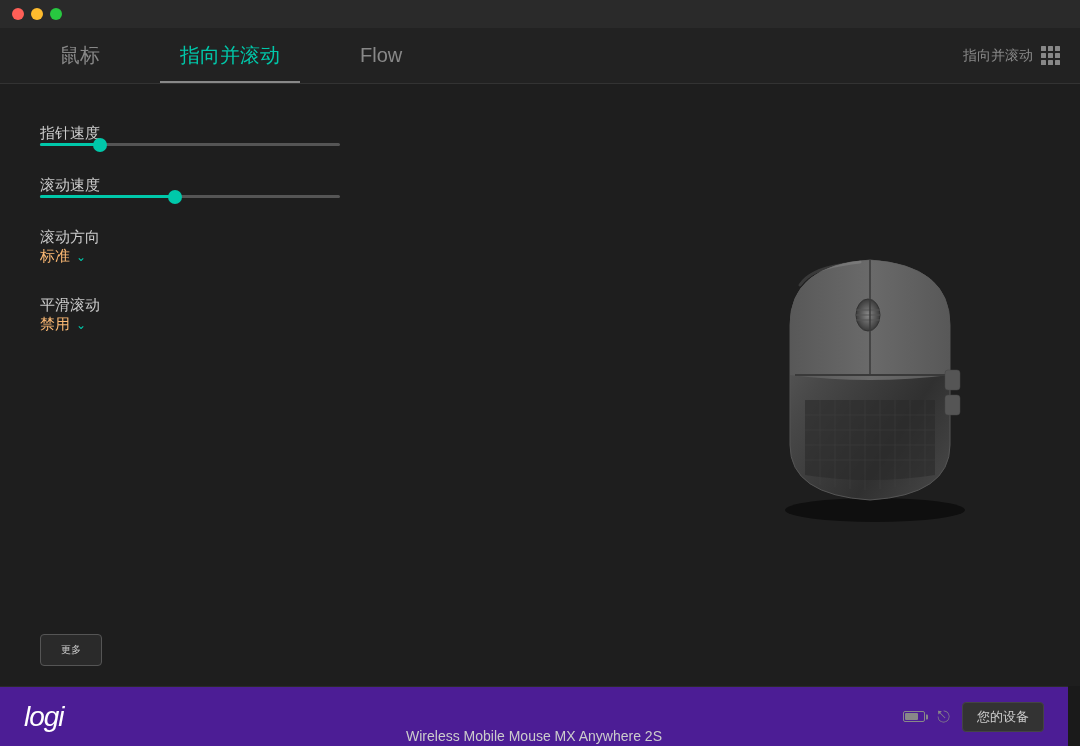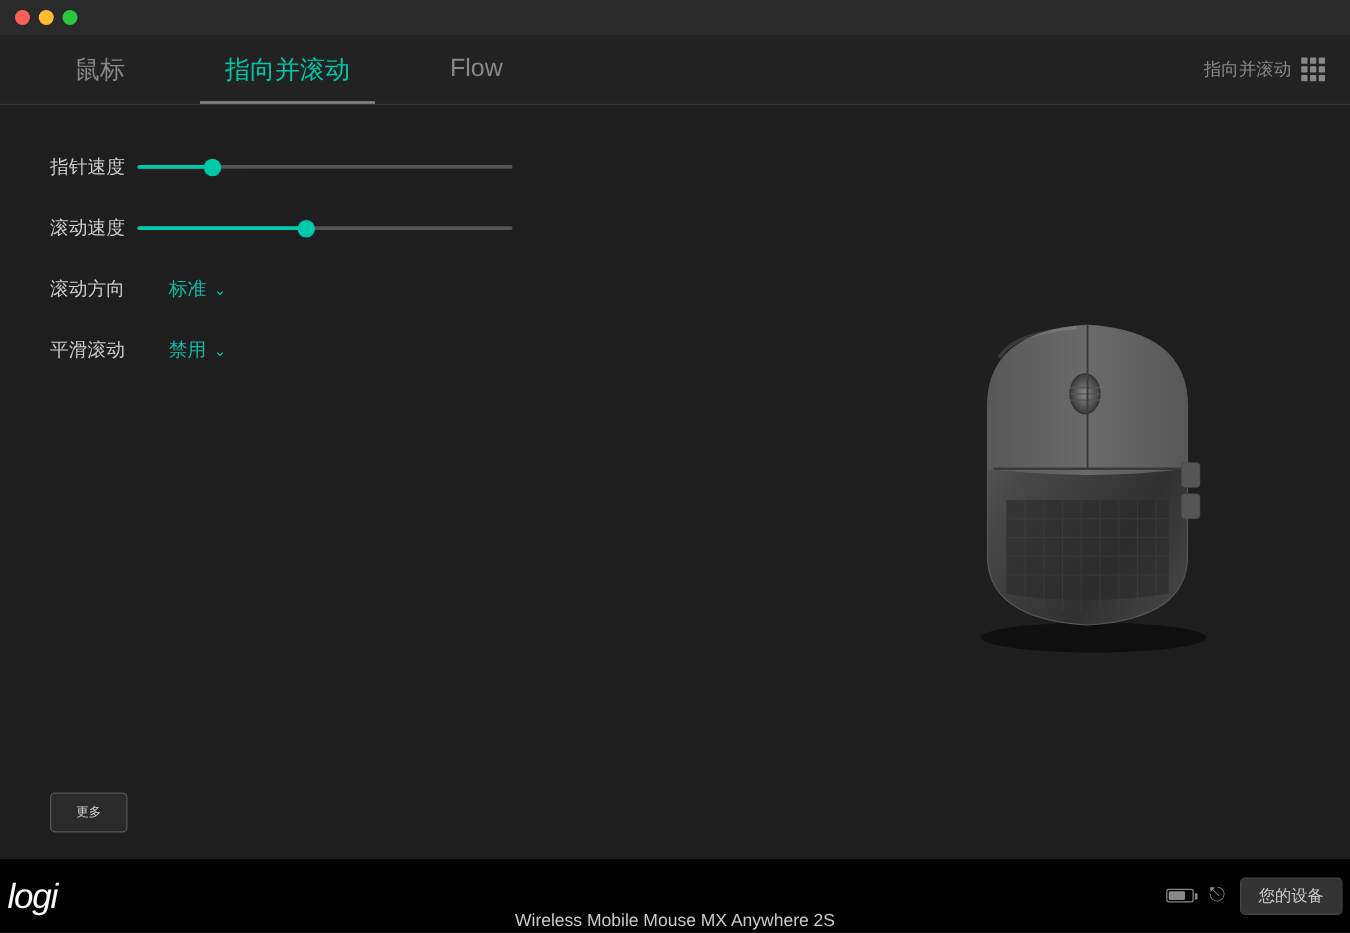--- a/index.html
+++ b/index.html
@@ -111,22 +111,21 @@
     .settings-panel {
       flex: 1;
       padding: 40px 40px;
       display: flex;
       flex-direction: column;
       gap: 30px;
     }
 
     .setting-group {
       display: flex;
-      flex-direction: row;
-      gap: 10px;
+      flex-direction: column;
     }
 
     .setting-label {
       color: #ccc;
       font-size: 15px;
       font-weight: 400;
     }
 
     
     .slider-container {
@@ -163,23 +162,22 @@
 
     
     .dropdown-control {
       display: flex;
       align-items: center;
       gap: 6px;
       cursor: pointer;
     }
 
     .dropdown-value {
-      color: #14b8a6;
+      color: #fdba74;
       font-size: 15px;
-      margin-left: 25px;
     }
 
     .chevron-down {
       color: #00c8aa;
       font-size: 12px;
     }
 
     
     .mouse-area {
       width: 400px;
@@ -215,28 +213,28 @@
       color: #ccc;
       font-size: 10px;
       border-radius: 4px;
       cursor: pointer;
       font-family: inherit;
     }
 
     
     .footer {
       height: 60px;
-      background: #000000;
-      display: flex;
-      align-items: center;
-      padding: 0 6px;
+      background: #4c1d95;
+      display: flex;
+      align-items: center;
+      padding: 0 24px;
       position: absolute;
       bottom: 0;
       left: 0;
-      right: 0;
+      right: 12px;
       border-top: 1px solid #2a2a2a;
     }
 
     .logi-logo {
       color: #fff;
       font-size: 28px;
       font-weight: 300;
       letter-spacing: -1px;
       font-style: italic;
     }

